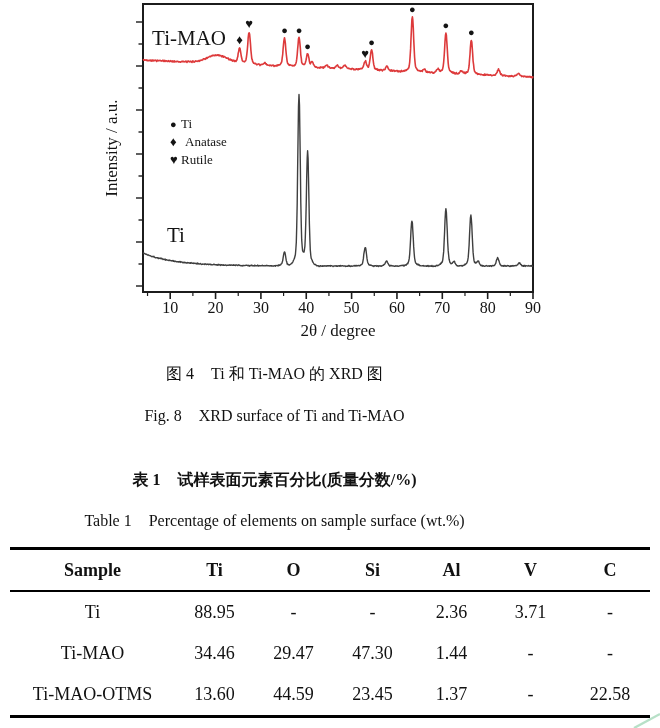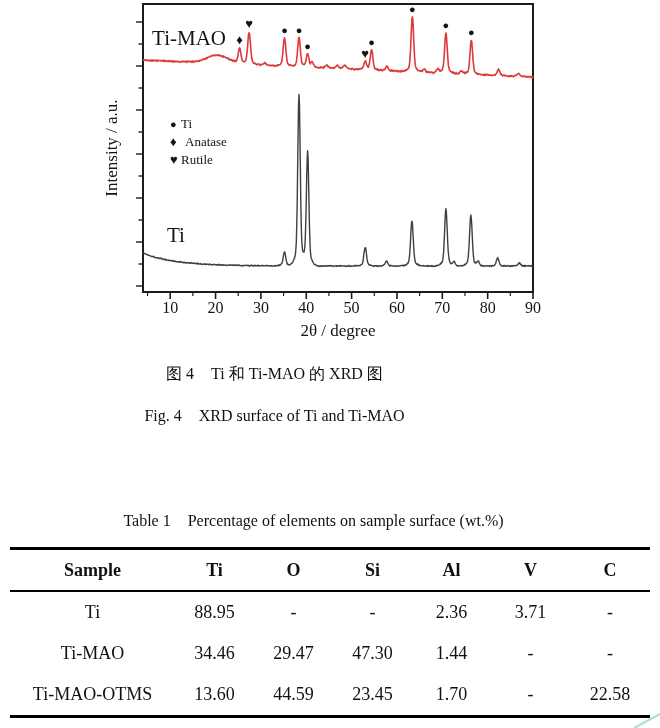--- a/index.html
+++ b/index.html
@@ -9,21 +9,21 @@
   .tick-label{font-size:16px;}
   .axis-title{font-size:17px;}
   .series-label{font-size:21px;}
   .legend-text{font-size:13px;}
   #xrd-svg{position:absolute;left:0;top:0;}
   .cap{position:absolute;left:0;width:549px;text-align:center;font-size:16px;line-height:28px;white-space:nowrap;}
   .cap .gap{display:inline-block;width:17px;}
   .fig-zh{top:360px;}
   .fig-en{top:402px;}
   .tbl-zh{top:466px;font-weight:700;}
-  .tbl-en{top:507px;margin-left:39px;}
+  .tbl-en{top:507px;}
   .data-table{position:absolute;left:10px;top:547px;width:640px;border-collapse:collapse;table-layout:fixed;
               border-top:3px solid #000;border-bottom:3px solid #000;font-size:18px;}
   .data-table th{font-weight:700;height:40px;border-bottom:2px solid #000;text-align:center;padding:0;}
   .data-table td{height:41px;text-align:center;padding:0;}
   .artifact{position:absolute;right:0;bottom:0;}
 </style>
 </head>
 <body>
 
 <div class="page">
@@ -89,22 +89,23 @@
       <text x="412.3720930232558" y="12.741860465116247" text-anchor="middle" font-size="11" fill="#0a0a0a">●</text>
       <text x="445.93023255813955" y="29.204651162790697" text-anchor="middle" font-size="11" fill="#0a0a0a">●</text>
       <text x="471.3255813953489" y="36.31162790697675" text-anchor="middle" font-size="11" fill="#0a0a0a">●</text>
       <text x="152.06976744186048" y="45" font-size="21" class="series-label">Ti-MAO</text>
       <path d="M143.0 253.4L143.5 252.9L143.9 253.5L144.4 253.5L144.8 253.7L145.3 254.0L145.7 254.2L146.2 254.2L146.6 254.1L147.1 254.8L147.5 255.1L148.0 255.1L148.4 254.9L148.9 255.3L149.3 255.5L149.8 255.6L150.3 255.7L150.7 256.1L151.2 256.1L151.6 256.6L152.1 256.7L152.5 256.4L153.0 256.6L153.4 256.7L153.9 256.2L154.3 257.1L154.8 257.4L155.2 257.7L155.7 257.6L156.2 257.8L156.6 257.6L157.1 257.6L157.5 257.7L158.0 258.4L158.4 257.9L158.9 258.5L159.3 258.1L159.8 258.1L160.2 258.4L160.7 258.2L161.1 258.9L161.6 258.3L162.0 258.4L162.5 258.9L163.0 259.5L163.4 259.2L163.9 259.1L164.3 259.5L164.8 259.7L165.2 259.0L165.7 260.3L166.1 259.6L166.6 259.7L167.0 259.9L167.5 260.1L167.9 260.2L168.4 260.3L168.8 260.6L169.3 260.1L169.8 260.6L170.2 260.4L170.7 260.5L171.1 260.8L171.6 260.7L172.0 261.0L172.5 260.5L172.9 260.8L173.4 261.2L173.8 260.6L174.3 261.5L174.7 261.5L175.2 261.3L175.7 261.3L176.1 261.6L176.6 261.9L177.0 261.6L177.5 261.6L177.9 261.7L178.4 262.1L178.8 261.8L179.3 261.8L179.7 261.4L180.2 262.4L180.6 261.6L181.1 261.9L181.5 262.0L182.0 262.2L182.5 262.2L182.9 262.8L183.4 262.7L183.8 262.3L184.3 262.2L184.7 262.8L185.2 262.5L185.6 262.7L186.1 262.8L186.5 263.1L187.0 262.8L187.4 262.5L187.9 263.1L188.3 262.7L188.8 262.9L189.3 262.9L189.7 263.2L190.2 262.8L190.6 263.3L191.1 262.6L191.5 262.9L192.0 263.2L192.4 263.1L192.9 263.4L193.3 263.0L193.8 263.6L194.2 263.2L194.7 263.2L195.2 263.3L195.6 263.5L196.1 263.5L196.5 263.4L197.0 264.2L197.4 263.0L197.9 263.3L198.3 263.5L198.8 264.1L199.2 264.1L199.7 263.8L200.1 263.6L200.6 263.5L201.0 264.2L201.5 264.5L202.0 264.3L202.4 264.0L202.9 264.3L203.3 264.1L203.8 264.1L204.2 264.0L204.7 264.5L205.1 263.8L205.6 264.0L206.0 264.3L206.5 264.5L206.9 264.1L207.4 264.4L207.8 264.1L208.3 264.5L208.8 264.7L209.2 264.1L209.7 264.2L210.1 264.5L210.6 264.2L211.0 264.8L211.5 264.8L211.9 264.5L212.4 264.9L212.8 264.9L213.3 264.7L213.7 264.1L214.2 264.2L214.7 264.7L215.1 264.9L215.6 264.7L216.0 264.8L216.5 264.6L216.9 265.2L217.4 265.2L217.8 264.5L218.3 265.1L218.7 264.3L219.2 264.8L219.6 264.7L220.1 265.1L220.5 265.4L221.0 264.5L221.5 265.0L221.9 264.8L222.4 265.0L222.8 265.3L223.3 264.7L223.7 265.3L224.2 265.3L224.6 265.4L225.1 264.9L225.5 264.9L226.0 265.1L226.4 265.5L226.9 265.3L227.3 265.1L227.8 265.2L228.3 265.1L228.7 265.2L229.2 265.0L229.6 265.2L230.1 264.9L230.5 265.4L231.0 265.2L231.4 264.9L231.9 265.1L232.3 265.4L232.8 265.4L233.2 264.8L233.7 265.4L234.2 265.2L234.6 265.3L235.1 264.9L235.5 265.6L236.0 264.9L236.4 265.0L236.9 264.9L237.3 265.3L237.8 265.6L238.2 265.1L238.7 264.8L239.1 265.0L239.6 265.4L240.0 265.5L240.5 265.5L241.0 265.9L241.4 265.7L241.9 265.7L242.3 265.5L242.8 265.9L243.2 265.5L243.7 265.6L244.1 265.4L244.6 265.6L245.0 265.6L245.5 265.4L245.9 265.2L246.4 265.1L246.8 265.3L247.3 265.4L247.8 265.7L248.2 265.2L248.7 265.8L249.1 265.5L249.6 266.2L250.0 265.7L250.5 265.4L250.9 265.5L251.4 265.3L251.8 265.0L252.3 265.8L252.7 265.6L253.2 265.8L253.7 265.7L254.1 266.1L254.6 265.2L255.0 265.8L255.5 265.4L255.9 265.8L256.4 265.8L256.8 265.6L257.3 265.7L257.7 265.1L258.2 265.8L258.6 266.0L259.1 265.5L259.5 265.8L260.0 265.7L260.5 265.6L260.9 265.7L261.4 265.7L261.8 265.6L262.3 265.2L262.7 265.8L263.2 265.7L263.6 265.6L264.1 265.9L264.5 265.9L265.0 265.4L265.4 265.8L265.9 265.7L266.3 265.7L266.8 265.2L267.3 265.6L267.7 265.8L268.2 265.7L268.6 265.7L269.1 265.6L269.5 265.8L270.0 266.1L270.4 265.6L270.9 265.7L271.3 266.1L271.8 265.8L272.2 266.1L272.7 266.0L273.2 266.2L273.6 266.0L274.1 265.9L274.5 265.7L275.0 265.7L275.4 266.2L275.9 265.4L276.3 265.6L276.8 265.6L277.2 265.5L277.7 265.5L278.1 265.9L278.6 265.2L279.0 264.7L279.5 265.5L280.0 265.2L280.4 264.9L280.9 264.6L281.3 263.6L281.8 263.6L282.2 262.3L282.7 260.6L283.1 257.8L283.6 254.8L284.0 252.8L284.5 251.9L284.9 252.5L285.4 254.8L285.8 257.5L286.3 260.7L286.8 262.1L287.2 264.1L287.7 263.8L288.1 264.8L288.6 264.8L289.0 264.8L289.5 265.0L289.9 264.6L290.4 264.3L290.8 264.0L291.3 263.6L291.7 263.6L292.2 262.6L292.7 262.2L293.1 261.3L293.6 260.0L294.0 259.2L294.5 258.1L294.9 256.5L295.4 254.5L295.8 249.8L296.3 242.3L296.7 227.6L297.2 203.5L297.6 170.4L298.1 134.4L298.5 106.1L299.0 94.5L299.5 105.6L299.9 133.5L300.4 169.3L300.8 202.4L301.3 225.9L301.7 239.9L302.2 246.7L302.6 250.7L303.1 251.7L303.5 252.1L304.0 252.1L304.4 250.0L304.9 246.2L305.3 237.5L305.8 221.5L306.3 200.5L306.7 177.0L307.2 158.0L307.6 150.8L308.1 158.5L308.5 177.5L309.0 202.7L309.4 224.0L309.9 240.0L310.3 250.1L310.8 255.5L311.2 258.3L311.7 259.3L312.2 260.2L312.6 261.7L313.1 262.3L313.5 263.0L314.0 263.8L314.4 264.4L314.9 264.6L315.3 264.4L315.8 264.7L316.2 265.2L316.7 265.7L317.1 265.7L317.6 265.7L318.0 265.9L318.5 265.8L319.0 266.5L319.4 266.1L319.9 266.5L320.3 265.8L320.8 265.7L321.2 266.0L321.7 266.2L322.1 266.3L322.6 265.8L323.0 266.2L323.5 266.1L323.9 265.8L324.4 265.8L324.8 266.0L325.3 266.1L325.8 265.7L326.2 266.0L326.7 266.2L327.1 265.8L327.6 265.7L328.0 266.1L328.5 265.8L328.9 265.7L329.4 265.9L329.8 265.7L330.3 266.3L330.7 265.5L331.2 265.8L331.7 265.7L332.1 265.9L332.6 266.1L333.0 266.6L333.5 266.2L333.9 265.9L334.4 266.0L334.8 265.9L335.3 265.8L335.7 266.0L336.2 265.8L336.6 266.2L337.1 265.8L337.5 266.2L338.0 266.2L338.5 265.9L338.9 265.6L339.4 265.9L339.8 266.3L340.3 265.4L340.7 265.8L341.2 266.0L341.6 265.8L342.1 265.8L342.5 265.8L343.0 265.9L343.4 266.0L343.9 265.9L344.3 266.0L344.8 266.0L345.3 265.9L345.7 266.5L346.2 266.1L346.6 266.2L347.1 266.2L347.5 266.4L348.0 266.0L348.4 265.4L348.9 266.1L349.3 265.6L349.8 266.2L350.2 265.9L350.7 266.5L351.2 265.9L351.6 266.0L352.1 266.3L352.5 266.1L353.0 266.1L353.4 265.9L353.9 265.7L354.3 265.5L354.8 266.1L355.2 266.1L355.7 265.4L356.1 265.9L356.6 265.4L357.0 265.7L357.5 265.8L358.0 265.5L358.4 265.5L358.9 265.7L359.3 265.8L359.8 265.8L360.2 265.1L360.7 265.2L361.1 264.6L361.6 264.5L362.0 264.3L362.5 263.3L362.9 261.3L363.4 258.4L363.8 254.1L364.3 251.5L364.8 248.6L365.2 247.6L365.7 248.1L366.1 250.9L366.6 255.0L367.0 258.4L367.5 261.4L367.9 262.8L368.4 263.6L368.8 264.8L369.3 264.9L369.7 265.2L370.2 265.0L370.7 265.4L371.1 265.2L371.6 265.4L372.0 265.6L372.5 266.0L372.9 265.8L373.4 266.0L373.8 266.4L374.3 265.7L374.7 266.0L375.2 265.7L375.6 265.8L376.1 265.5L376.5 266.3L377.0 266.1L377.5 265.7L377.9 265.9L378.4 266.4L378.8 265.8L379.3 266.1L379.7 265.9L380.2 265.7L380.6 266.1L381.1 266.4L381.5 266.0L382.0 265.6L382.4 265.7L382.9 265.3L383.3 265.4L383.8 264.5L384.3 264.6L384.7 264.1L385.2 263.2L385.6 262.3L386.1 261.4L386.5 260.9L387.0 261.1L387.4 262.2L387.9 263.3L388.3 263.7L388.8 264.9L389.2 265.2L389.7 266.1L390.2 265.3L390.6 265.7L391.1 265.8L391.5 265.4L392.0 265.6L392.4 265.9L392.9 266.0L393.3 265.9L393.8 266.0L394.2 266.1L394.7 266.4L395.1 266.3L395.6 265.8L396.0 266.0L396.5 265.9L397.0 266.2L397.4 265.9L397.9 266.2L398.3 266.3L398.8 266.1L399.2 266.0L399.7 265.8L400.1 265.8L400.6 265.6L401.0 265.5L401.5 265.5L401.9 265.5L402.4 265.2L402.8 265.5L403.3 265.9L403.8 265.1L404.2 265.9L404.7 265.4L405.1 264.9L405.6 265.0L406.0 265.3L406.5 264.4L406.9 264.1L407.4 263.3L407.8 263.7L408.3 262.3L408.7 261.1L409.2 258.7L409.7 254.2L410.1 247.7L410.6 238.9L411.0 230.2L411.5 223.2L411.9 221.1L412.4 223.0L412.8 230.5L413.3 238.8L413.7 246.9L414.2 253.8L414.6 258.0L415.1 260.8L415.5 262.5L416.0 263.3L416.5 263.4L416.9 264.6L417.4 264.6L417.8 264.1L418.3 265.1L418.7 264.4L419.2 265.0L419.6 265.7L420.1 265.5L420.5 265.8L421.0 265.9L421.4 265.9L421.9 265.9L422.3 265.7L422.8 265.9L423.3 265.4L423.7 266.1L424.2 265.9L424.6 266.0L425.1 266.0L425.5 266.1L426.0 265.9L426.4 266.3L426.9 266.4L427.3 265.6L427.8 266.1L428.2 265.6L428.7 266.5L429.2 266.3L429.6 266.0L430.1 265.7L430.5 266.1L431.0 266.2L431.4 266.3L431.9 265.4L432.3 266.1L432.8 266.5L433.2 266.6L433.7 266.0L434.1 266.4L434.6 266.2L435.0 266.2L435.5 266.5L436.0 265.7L436.4 265.3L436.9 265.7L437.3 265.7L437.8 265.2L438.2 265.6L438.7 265.1L439.1 264.9L439.6 264.5L440.0 264.0L440.5 264.2L440.9 263.0L441.4 263.2L441.8 261.9L442.3 262.0L442.8 259.6L443.2 256.0L443.7 251.4L444.1 242.4L444.6 231.5L445.0 220.8L445.5 211.8L445.9 208.7L446.4 212.5L446.8 221.1L447.3 231.6L447.7 242.5L448.2 250.9L448.7 255.8L449.1 259.3L449.6 261.1L450.0 262.6L450.5 262.9L450.9 263.7L451.4 263.6L451.8 263.5L452.3 263.2L452.7 262.4L453.2 262.1L453.6 261.6L454.1 261.2L454.5 261.2L455.0 263.1L455.5 263.7L455.9 264.5L456.4 265.1L456.8 265.5L457.3 266.0L457.7 265.6L458.2 265.8L458.6 266.1L459.1 266.1L459.5 265.6L460.0 265.8L460.4 265.6L460.9 265.6L461.3 265.4L461.8 265.9L462.3 265.5L462.7 265.9L463.2 265.5L463.6 265.4L464.1 265.0L464.5 265.1L465.0 264.1L465.4 264.5L465.9 263.9L466.3 263.5L466.8 263.0L467.2 261.9L467.7 260.5L468.2 257.4L468.6 252.4L469.1 245.1L469.5 235.5L470.0 225.6L470.4 217.9L470.9 215.0L471.3 218.5L471.8 225.5L472.2 234.9L472.7 245.1L473.1 252.4L473.6 257.2L474.0 260.4L474.5 262.2L475.0 262.7L475.4 262.2L475.9 263.2L476.3 262.6L476.8 262.0L477.2 262.0L477.7 261.0L478.1 261.6L478.6 261.1L479.0 262.1L479.5 263.6L479.9 264.1L480.4 264.9L480.8 265.5L481.3 265.4L481.8 265.2L482.2 266.2L482.7 265.5L483.1 266.1L483.6 265.8L484.0 266.2L484.5 266.4L484.9 266.2L485.4 265.9L485.8 266.1L486.3 265.5L486.7 265.9L487.2 265.9L487.7 266.2L488.1 266.1L488.6 265.9L489.0 265.8L489.5 266.3L489.9 266.1L490.4 265.6L490.8 265.7L491.3 266.4L491.7 266.1L492.2 265.5L492.6 265.7L493.1 265.7L493.5 265.8L494.0 265.4L494.5 265.5L494.9 264.7L495.4 263.9L495.8 263.1L496.3 260.8L496.7 259.6L497.2 258.6L497.6 257.5L498.1 258.5L498.5 259.9L499.0 260.9L499.4 262.4L499.9 263.9L500.3 264.8L500.8 265.0L501.3 265.9L501.7 265.6L502.2 265.6L502.6 266.0L503.1 265.9L503.5 266.3L504.0 265.4L504.4 265.9L504.9 265.5L505.3 266.2L505.8 266.0L506.2 266.1L506.7 266.2L507.2 265.4L507.6 265.8L508.1 265.6L508.5 265.6L509.0 266.0L509.4 266.4L509.9 266.5L510.3 265.8L510.8 266.4L511.2 265.9L511.7 265.8L512.1 266.2L512.6 265.9L513.0 265.5L513.5 266.0L514.0 265.8L514.4 265.9L514.9 265.6L515.3 265.5L515.8 265.7L516.2 265.7L516.7 265.3L517.1 265.0L517.6 264.9L518.0 264.1L518.5 263.5L518.9 262.8L519.4 263.2L519.8 262.7L520.3 264.1L520.8 264.5L521.2 264.4L521.7 265.7L522.1 265.6L522.6 266.0L523.0 265.5L523.5 266.3L523.9 265.6L524.4 265.9L524.8 265.3L525.3 266.4L525.7 265.9L526.2 265.7L526.7 265.9L527.1 265.9L527.6 266.0L528.0 265.9L528.5 265.5L528.9 266.0L529.4 266.0L529.8 266.0L530.3 265.9L530.7 265.7L531.2 266.3L531.6 265.5L532.1 266.1L532.5 266.2L533.0 265.8" fill="none" stroke="#3f3f3f" stroke-width="1.4" stroke-linejoin="round"></path>
       <text x="167.03488372093022" y="242" font-size="22" class="series-label">Ti</text>
     </svg>
 
   <div class="cap fig-zh"><span>图 4</span><span class="gap"></span><span>Ti 和 Ti-MAO 的 XRD 图</span></div>
 
-  <div class="cap fig-en"><span>Fig. 4</span><span class="gap"></span><span>XRD surface of Ti and Ti-MAO</span></div>
+  <div class="cap fig-en"><span>Fig. 8</span><span class="gap"></span><span>XRD surface of Ti and Ti-MAO</span></div>
 
+  <div class="cap tbl-zh"><span>表 1</span><span class="gap"></span><span>试样表面元素百分比(质量分数/%)</span></div>
 
   <div class="cap tbl-en"><span>Table 1</span><span class="gap"></span><span>Percentage of elements on sample surface (wt.%)</span></div>
 
   <table class="data-table">
     <colgroup>
       <col style="width:165px">
         <col style="width:79px">
         <col style="width:79px">
         <col style="width:79px">
       <col style="width:79px">
@@ -139,21 +140,21 @@
           <td>47.30</td>
           <td>1.44</td>
           <td>-</td>
           <td>-</td>
         </tr>
         <tr>
           <td>Ti-MAO-OTMS</td>
           <td>13.60</td>
           <td>44.59</td>
           <td>23.45</td>
-          <td>1.70</td>
+          <td>1.37</td>
           <td>-</td>
           <td>22.58</td>
         </tr>
       </tbody>
   </table>
 
   <svg class="artifact" width="34" height="18">
     <line id="artifact-line" x1="8" y1="18" x2="34" y2="4" stroke-width="2.4" opacity="0.75" stroke="#9fd6b5"></line>
   </svg>
 

